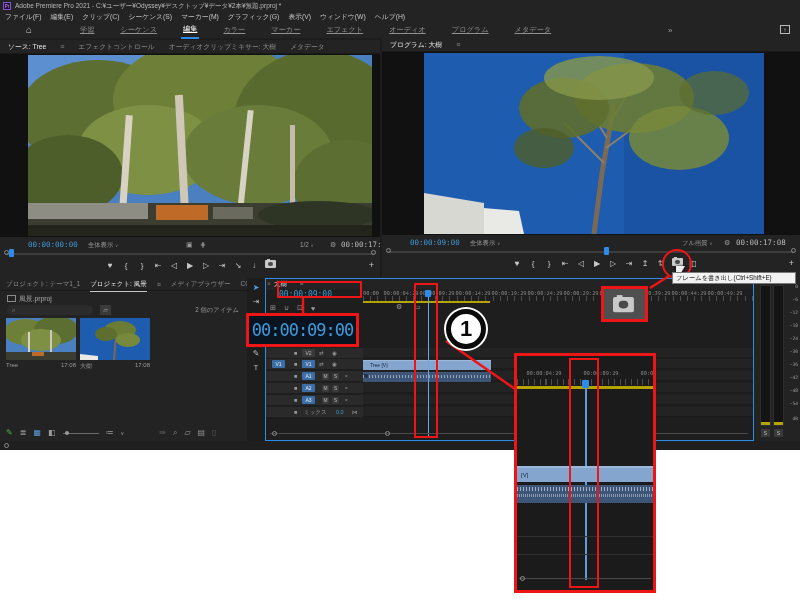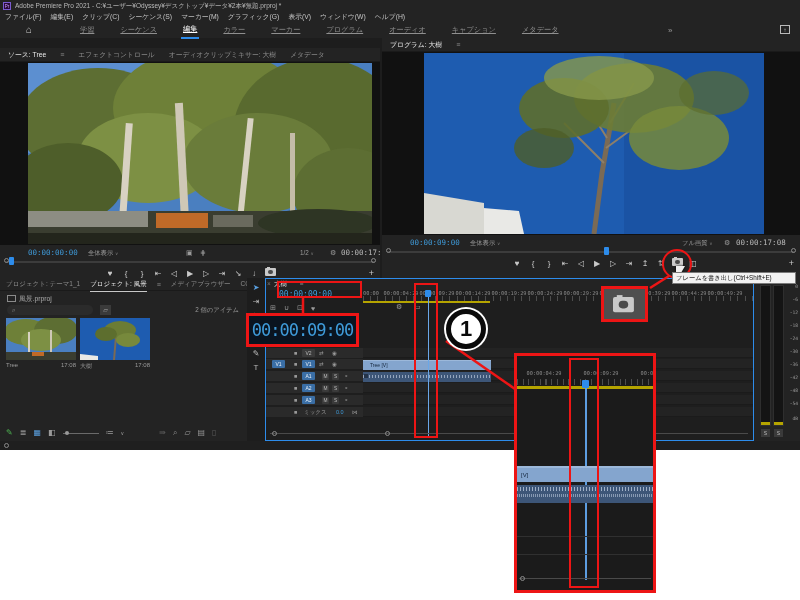--- a/index.html
+++ b/index.html
@@ -209,30 +209,30 @@
     </div>
 
     <div id="wsbar">
       <span id="home-ic">⌂</span>
       <div id="wstabs">
         <span class="ws">学習</span>
         <span class="ws">シーケンス</span>
         <span class="ws on">編集</span>
         <span class="ws">カラー</span>
         <span class="ws">マーカー</span>
+        <span class="ws">エフェクト</span>
+        <span class="ws">オーディオ</span>
         <span class="ws">プログラム</span>
-        <span class="ws">オーディオ</span>
-        <span class="ws">キャプション</span>
         <span class="ws">メタデータ</span>
       </div>
       <span id="ws-ovf">»</span>
       <div id="share-box">↑</div>
     </div>
 
-    <div class="panel" style="left:0;top:48px;width:380px;height:240px;">
+    <div class="panel" style="left:0;top:40px;width:380px;height:240px;">
       <div class="ptabs">
         <span class="ptab on">ソース: Tree</span>
         <span class="pmenu">≡</span>
         <span class="ptab">エフェクトコントロール</span>
         <span class="ptab">オーディオクリップミキサー: 大樹</span>
         <span class="ptab">メタデータ</span>
       </div>
       <div class="vidbg" style="left:0;top:14px;width:380px;height:183px;">
         <svg viewBox="0 0 344 181" style="position:absolute;left:28px;top:1px;width:344px;height:181px;">
           <rect width="344" height="181" fill="#4a7fc0"></rect>

